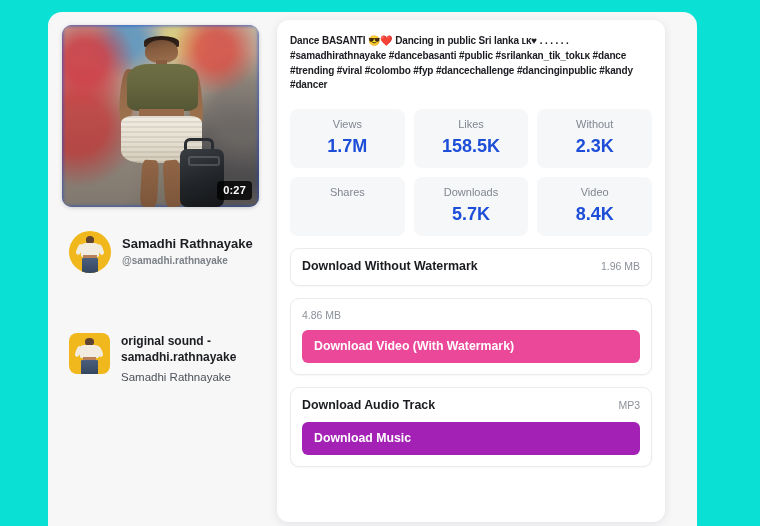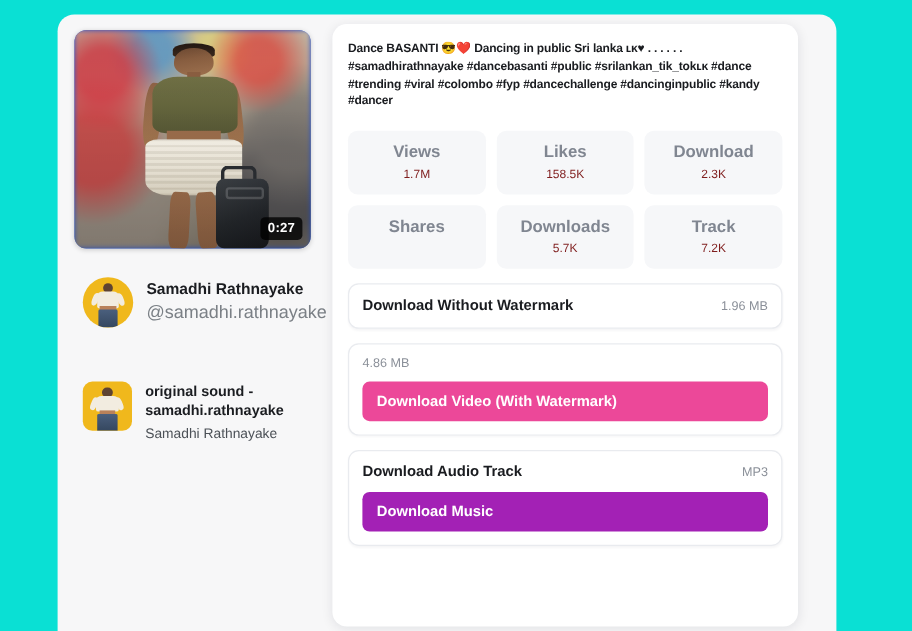--- a/index.html
+++ b/index.html
@@ -220,32 +220,33 @@
   }
 
   #author-text { min-width: 0; }
   #author-name {
     font-size: 13px;
     font-weight: 700;
     color: #1b1d21;
     line-height: 1.25;
   }
   #author-handle {
-    font-size: 15px;
+    font-size: 10px;
     color: #7b8086;
     line-height: 1.4;
     margin-top: 1px;
+    font-weight: bold;
   }
 
   
   #music-block {
     display: flex;
     align-items: flex-start;
     gap: 11px;
-    margin-top: 45px;
+    margin-top: 60px;
     padding-left: 7px;
   }
   #music-text { min-width: 0; padding-top: 1px; }
   #music-title {
     font-size: 12px;
     font-weight: 700;
     color: #1b1d21;
     line-height: 1.33;
     max-width: 120px;
   }
@@ -285,29 +286,28 @@
     gap: 9px;
     margin-top: 16px;
   }
   .stat-box {
     background: #f6f7f9;
     border-radius: 8px;
     padding: 9px 4px 10px 4px;
     text-align: center;
   }
   .stat-label {
-    font-size: 14px;
+    font-size: 11px;
     color: #808691;
     line-height: 1.2;
-    font-weight: bold;
   }
   .stat-value {
-    font-size: 10px;
-    font-weight: 400;
-    color: #7f1d1d;
+    font-size: 18px;
+    font-weight: 700;
+    color: #1d4ed8;
     margin-top: 5px;
     line-height: 1.2;
   }
 
   
   .dl-card {
     background: #ffffff;
     border: 1px solid #e9ebef;
     border-radius: 9px;
     padding: 10px 11px 11px 11px;
@@ -422,33 +422,33 @@
       <div id="stats-grid">
           <div class="stat-box">
             <div class="stat-label">Views</div>
             <div class="stat-value">1.7M</div>
           </div>
           <div class="stat-box">
             <div class="stat-label">Likes</div>
             <div class="stat-value">158.5K</div>
           </div>
           <div class="stat-box">
-            <div class="stat-label">Download</div>
+            <div class="stat-label">Without</div>
             <div class="stat-value">2.3K</div>
           </div>
           <div class="stat-box">
             <div class="stat-label">Shares</div>
           </div>
           <div class="stat-box">
             <div class="stat-label">Downloads</div>
             <div class="stat-value">5.7K</div>
           </div>
           <div class="stat-box">
-            <div class="stat-label">Track</div>
-            <div class="stat-value">7.2K</div>
+            <div class="stat-label">Video</div>
+            <div class="stat-value">8.4K</div>
           </div>
         </div>
 
       <div id="downloads-list">
           <div class="dl-card">
             <div class="dl-head">
               <div class="dl-title">Download Without Watermark</div>
               <div class="dl-size">1.96 MB</div>
             </div>
           </div>

